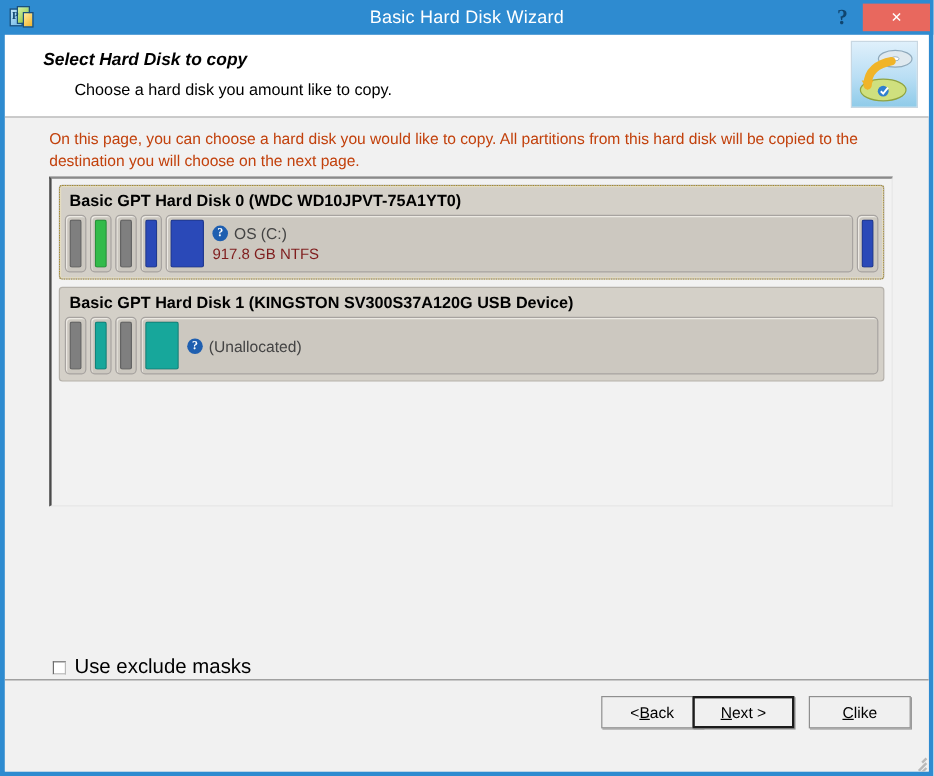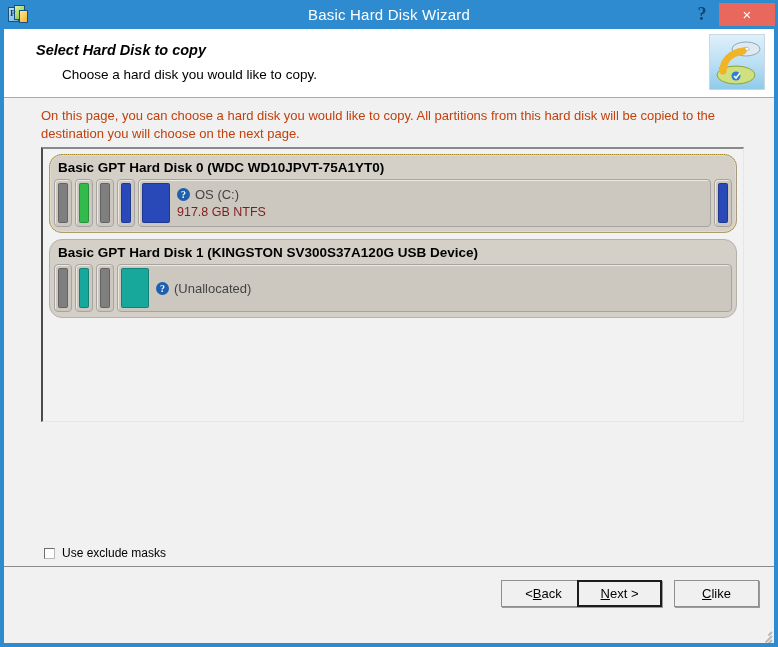--- a/index.html
+++ b/index.html
@@ -163,21 +163,21 @@
     border-right: 1px solid #e6e6e6;
     border-bottom: 1px solid #e6e6e6;
     box-sizing: border-box;
     padding: 5px 6px;
     overflow: hidden;
   }
 
   .disk {
     background: #d4d0c8;
     border: 1px solid #b5b1aa;
-    border-radius: 13px;
+    border-radius: 3px;
     margin-bottom: 6px;
     padding: 3px 4px 5px 4px;
     box-sizing: border-box;
     position: relative;
   }
   .disk.selected {
     outline: 1px dotted #a88c25;
     outline-offset: -1px;
     box-shadow: inset 0 0 0 1px #e4dcc0;
   }
@@ -258,21 +258,21 @@
     flex: 0 0 auto;
   }
 
   
   .cbrow {
     position: absolute;
     left: 40px;
     display: flex;
     align-items: center;
     gap: 7px;
-    font-size: 12px;
+    font-size: 17px;
     color: #000;
   }
   .cbrow.disabled { color: #9b9b9b; }
   .cbox {
     width: 11px; height: 11px;
     border: 1px solid #6d6d6d;
     border-right-color: #b9b9b9;
     border-bottom-color: #b9b9b9;
     background: #ffffff;
     box-sizing: border-box;
@@ -361,21 +361,21 @@
     <div id="title-buttons">
       <div id="help-button">?</div>
       <div id="close-button">×</div>
     </div>
   </div>
 
   <div id="client">
 
     <div id="header">
       <div id="header-title">Select Hard Disk to copy</div>
-      <div id="header-sub">Choose a hard disk you would like to copy.</div>
+      <div id="header-sub">Choose a hard disk you amount like to copy.</div>
       <div id="header-art">
         <svg width="52" height="52" viewBox="0 0 52 52" aria-hidden="true">
           <ellipse cx="36" cy="14" rx="14" ry="7" fill="#dfe9ef" stroke="#8fa9bb" stroke-width="1"></ellipse>
           <ellipse cx="36" cy="14" rx="3.2" ry="1.7" fill="#ffffff" stroke="#8fa9bb" stroke-width=".7"></ellipse>
           <ellipse cx="26" cy="40" rx="19" ry="9" fill="#cfe07e" stroke="#8fa33f" stroke-width="1"></ellipse>
           <ellipse cx="26" cy="40" rx="4" ry="2" fill="#f2f7df" stroke="#8fa33f" stroke-width=".7"></ellipse>
           <path d="M33 16 C22 18, 13 24, 13 36" stroke="#f0b429" stroke-width="7" fill="none" stroke-linecap="round"></path>
           <path d="M13 40 l-5 -8 l10 0 z" fill="#f0b429"></path>
           <circle cx="26" cy="41" r="4.5" fill="#2f7fd0"></circle>
           <path d="M24 41 l2 2 l4 -5" stroke="#ffffff" stroke-width="1.6" fill="none"></path>

